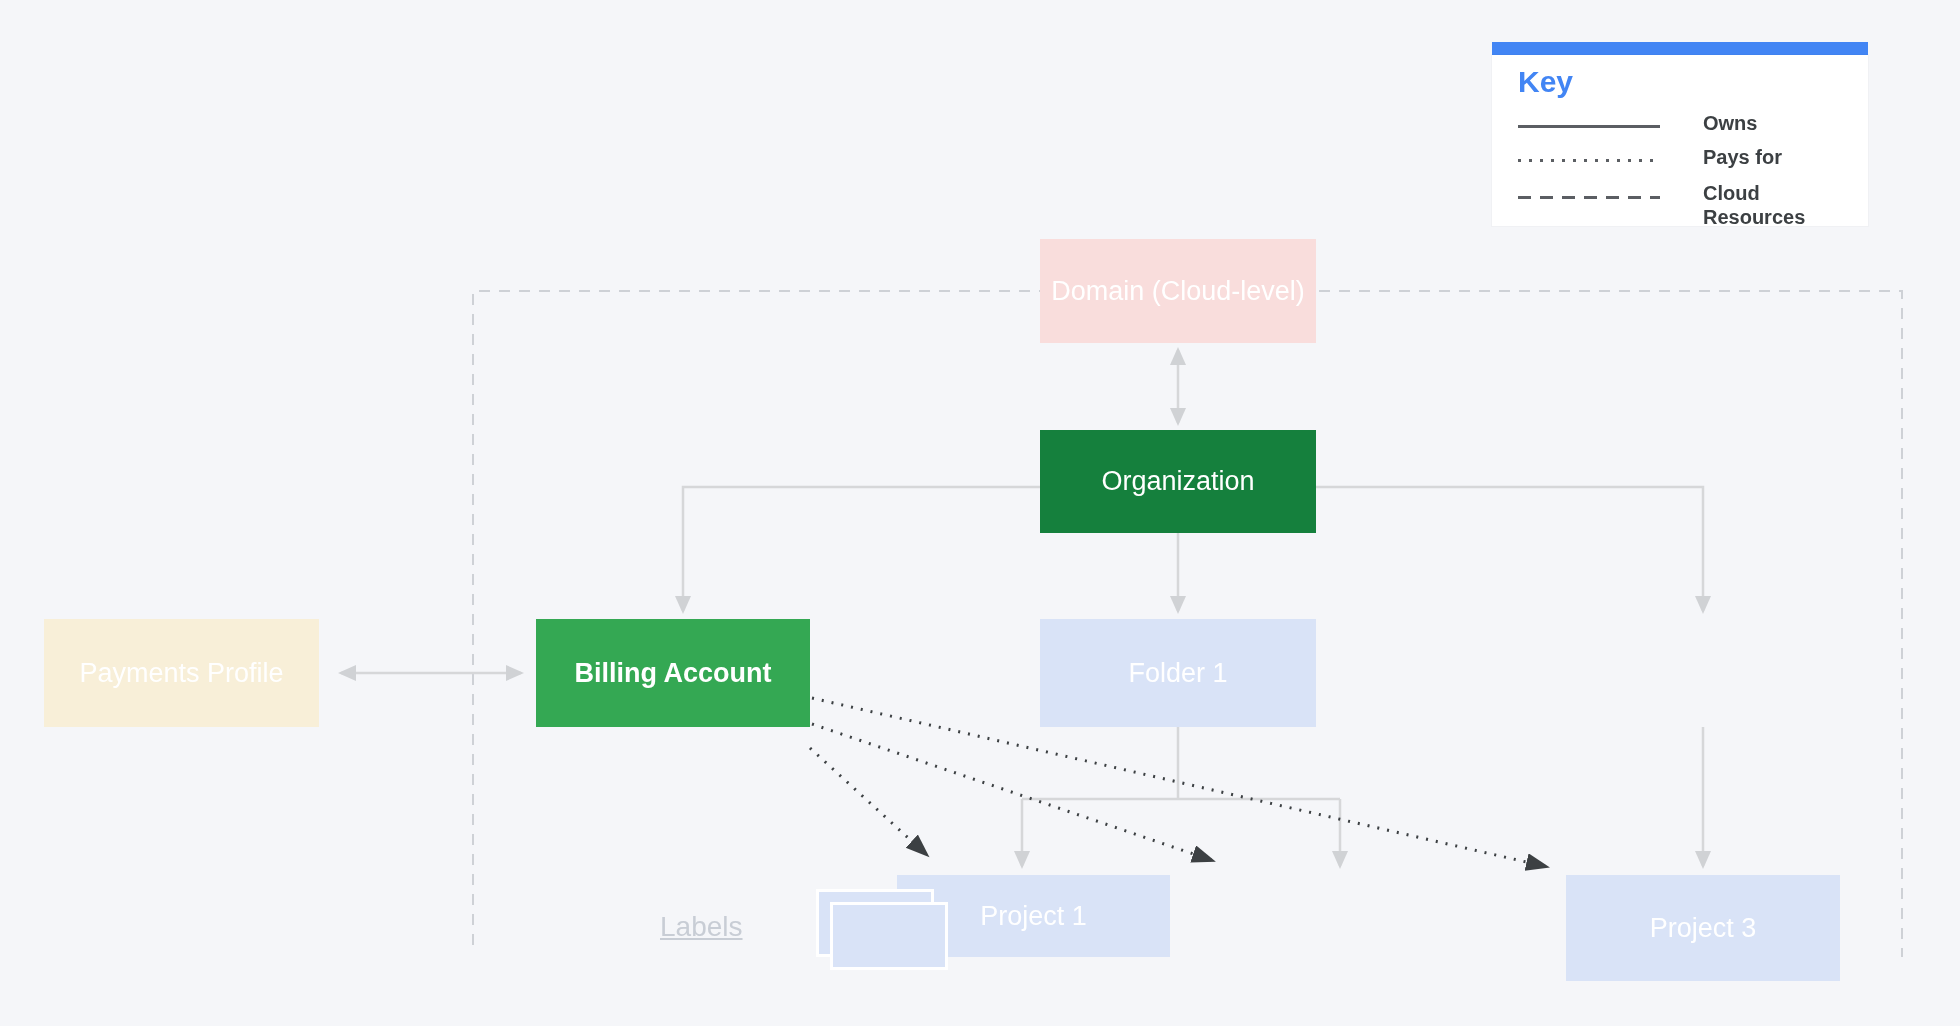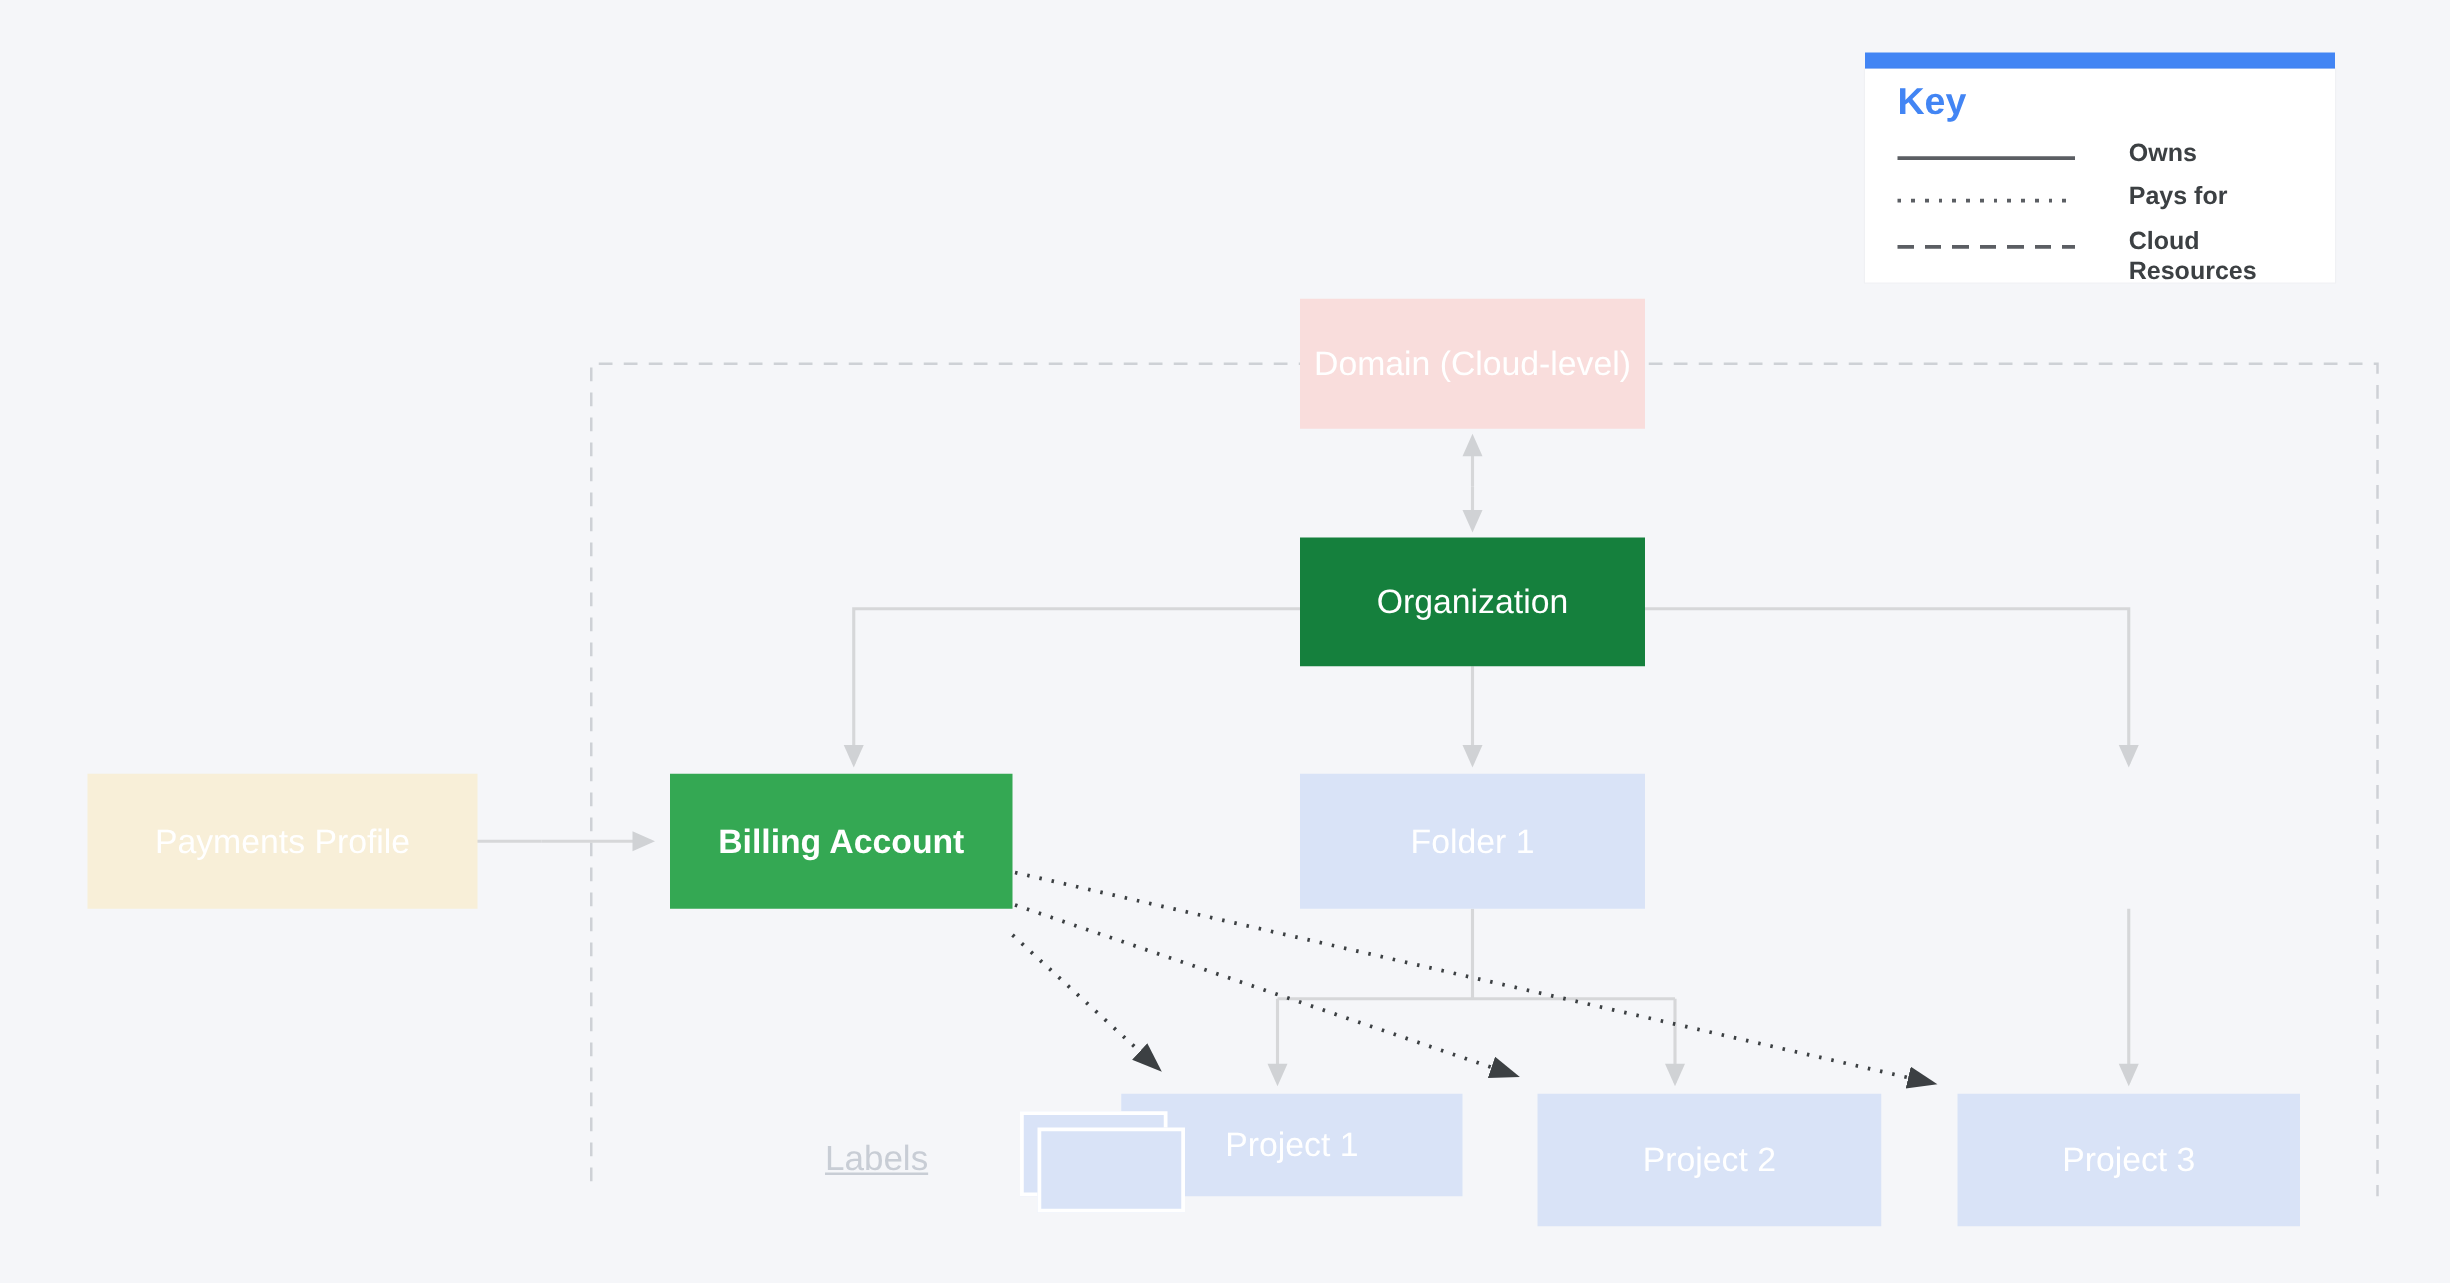--- a/index.html
+++ b/index.html
@@ -73,40 +73,37 @@
 
 
   <div class="node" style="left: 1040px; top: 239px; width: 276px; height: 104px; background: rgb(249, 221, 220);">
     <span>Domain (Cloud-level)</span>
   </div>
 
   <div class="node" style="left: 1040px; top: 430px; width: 276px; height: 103px; background: #15803d;">
     <span>Organization</span>
   </div>
 
-  <div class="node" style="left: 70px; top: 619px; width: 312px; height: 108px; background: rgb(248, 239, 216);">
+  <div class="node" style="left: 44px; top: 619px; width: 275px; height: 108px; background: rgb(248, 239, 216);">
     <span>Payments Profile</span>
   </div>
 
   <div class="node bold" style="left: 536px; top: 619px; width: 274px; height: 108px; background: rgb(52, 168, 83);">
     <span>Billing Account</span>
   </div>
 
   <div class="node" style="left: 1040px; top: 619px; width: 276px; height: 108px; background: rgb(217, 227, 247);">
     <span>Folder 1</span>
   </div>
 
 
   <div class="node" style="left: 897px; top: 875px; width: 273px; height: 82px; background: rgb(217, 227, 247);">
     <span>Project 1</span>
   </div>
 
-  <div class="node" style="left: 1230px; top: 875px; width: 275px; height: 106px; background: rgb(217, 227, 247);">
-    <span>Project 2</span>
-  </div>
 
   <div class="node" style="left: 1566px; top: 875px; width: 274px; height: 106px; background: rgb(217, 227, 247);">
     <span>Project 3</span>
   </div>
 
   <div class="labels-caption">Labels</div>
   <div class="labels-icon">
     <div class="card back"></div>
     <div class="card front"></div>
   </div>

